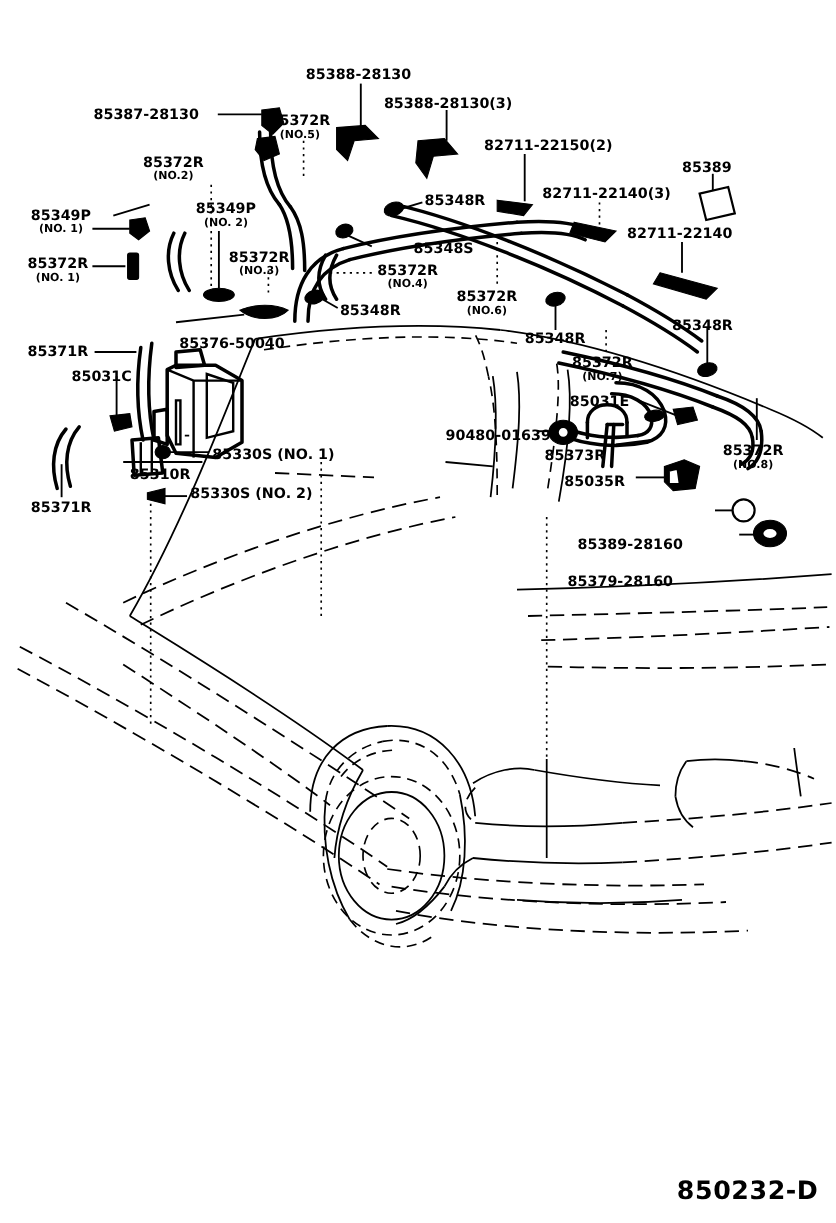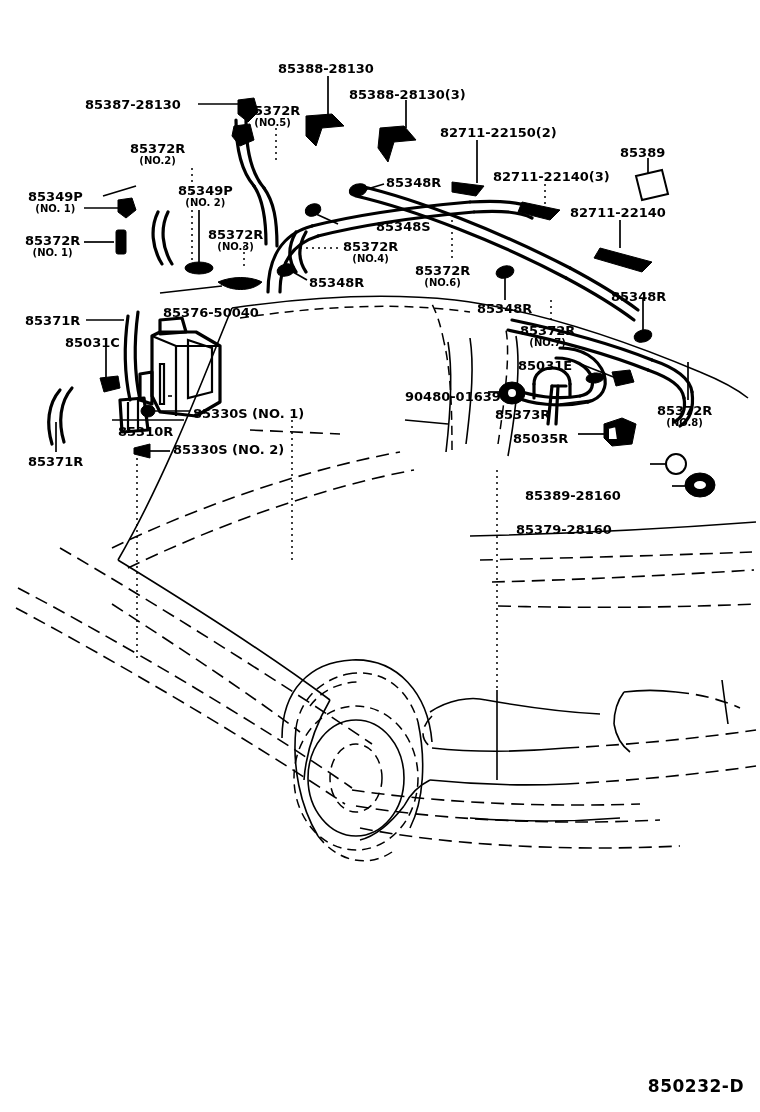--- a/index.html
+++ b/index.html
@@ -4,21 +4,21 @@
 <style>
   html,body{margin:0;padding:0;background:#ffffff;}
   body{width:760px;height:1112px;position:relative;overflow:hidden;
        font-family:"DejaVu Sans",sans-serif;color:#000;}
   #stage{position:absolute;inset:0;width:760px;height:1112px;}
   .lbl{position:absolute;white-space:pre;font-weight:bold;letter-spacing:-0.5px;
        font-family:"DejaVu Sans",sans-serif;color:#000;line-height:1.05;}
   .lbl .p{display:block;font-size:13px;letter-spacing:0px;}
   .lbl .s{display:block;font-size:10px;letter-spacing:0px;}
   .lbl.c{text-align:center;}
-  .code{position:absolute;right:16px;bottom:16px;font-size:17px;font-weight:bold;
+  .code{position:absolute;right:16px;bottom:16px;font-size:23px;font-weight:bold;
         letter-spacing:0.5px;font-family:"DejaVu Sans",sans-serif;text-align:right;}
   svg{position:absolute;left:0;top:0;}
   .ln{stroke:#000;stroke-width:1.6;fill:none;}
   .ln2{stroke:#000;stroke-width:2.2;fill:none;}
   .th{stroke:#000;stroke-width:3.2;fill:none;stroke-linecap:round;stroke-linejoin:round;}
   .dash{stroke:#000;stroke-width:1.6;fill:none;stroke-dasharray:13 7;}
   .dashf{stroke:#000;stroke-width:1.5;fill:none;stroke-dasharray:9 6;}
   .dot{stroke:#000;stroke-width:1.5;fill:none;stroke-dasharray:2 4;}
   .fil{fill:#000;stroke:#000;stroke-width:1;}
   .wht{fill:#fff;stroke:#000;stroke-width:2;}

